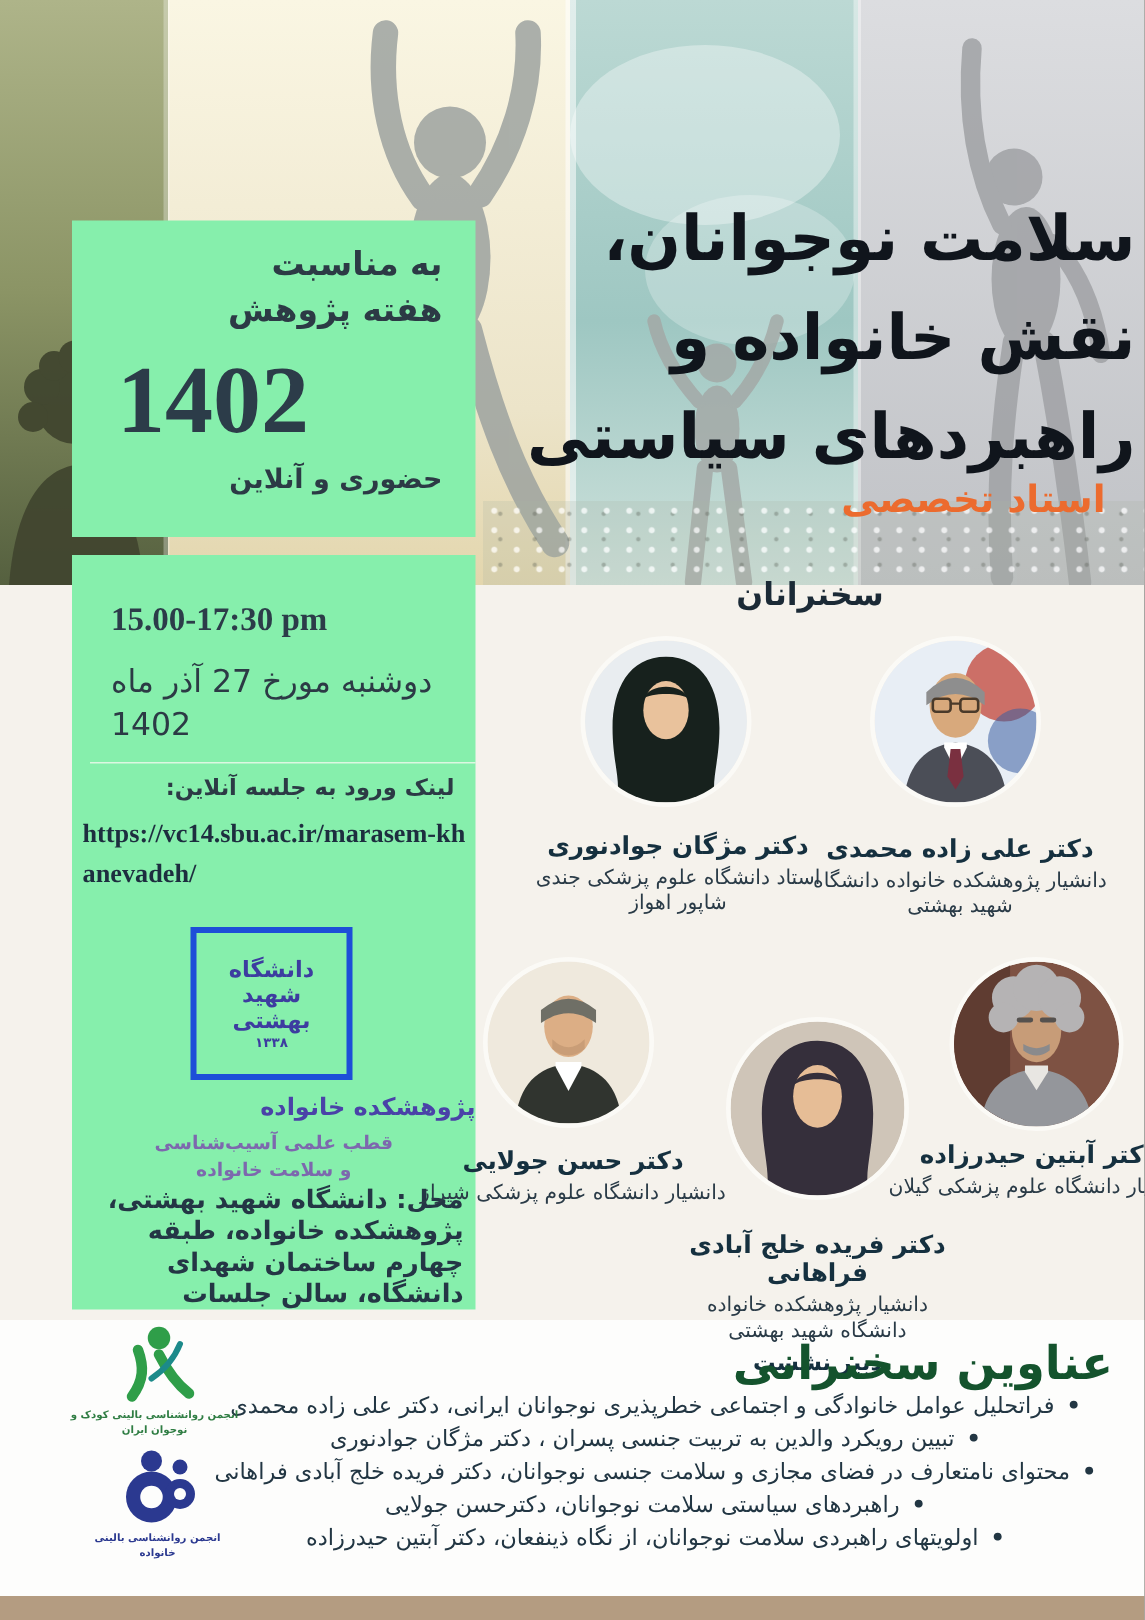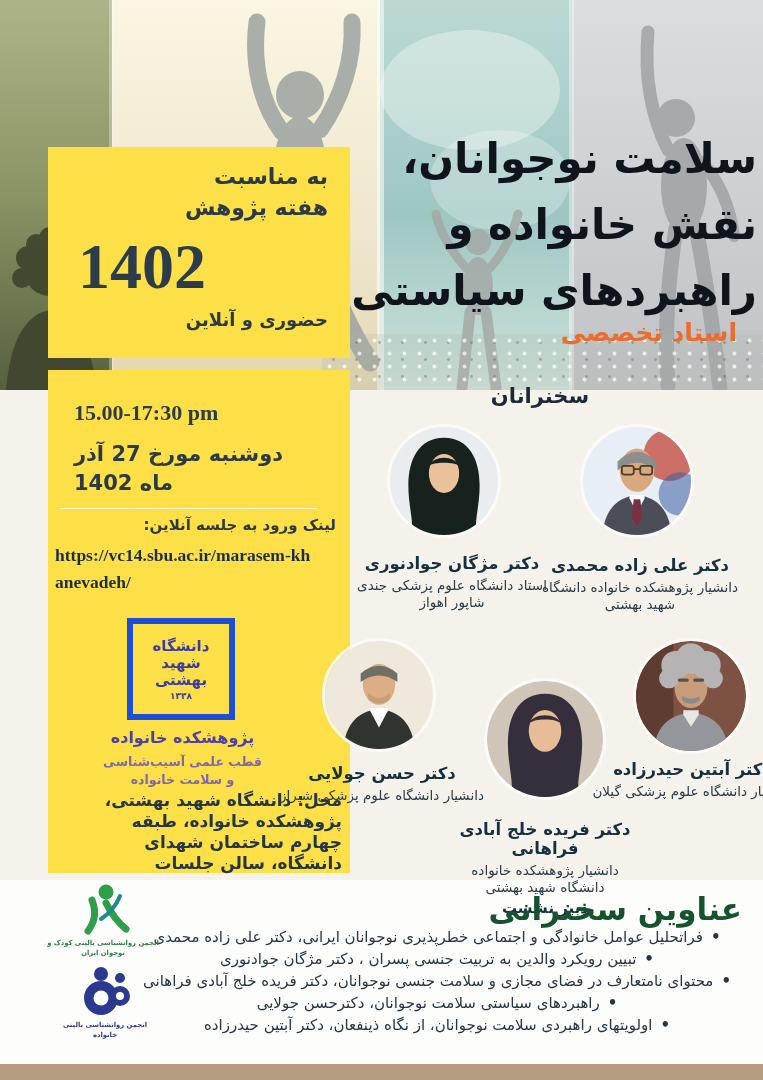--- a/index.html
+++ b/index.html
@@ -25,49 +25,49 @@
   
   .headline{
     position:absolute;right:6px;top:126px;width:420px;direction:rtl;text-align:right;
     font-size:42px;font-weight:bold;line-height:66px;color:#10151c;letter-spacing:0;
   }
   .session-type{
     position:absolute;right:26px;top:318px;direction:rtl;
     font-size:25px;font-weight:bold;color:#ec6b2e;
   }
   
-  .tan-box{position:absolute;left:48px;width:302px;background:#fde047;}
+  .tan-box{position:absolute;left:48px;width:269px;background:#86efac;}
   .box-occasion{top:147px;height:211px;}
   .occ-lines{position:absolute;right:22px;top:14px;direction:rtl;text-align:right;
     font-size:22px;font-weight:bold;line-height:31px;color:#2c3a45;}
   .occ-year{position:absolute;left:30px;top:88px;
     font-family:"Liberation Serif","DejaVu Serif",serif;font-weight:bold;
     font-size:64px;color:#2c3c49;line-height:1;}
   .occ-mode{position:absolute;right:22px;top:162px;direction:rtl;
     font-size:18px;font-weight:bold;color:#2c3a45;}
   .box-session{top:370px;height:503px;}
   .sess-time{position:absolute;left:26px;top:30px;
     font-family:"Liberation Serif","DejaVu Serif",serif;font-weight:bold;
     font-size:22px;color:#2c3c49;}
   .sess-date{position:absolute;left:26px;top:70px;width:225px;direction:rtl;text-align:left;
-    font-size:21px;font-weight:bold;line-height:29px;color:#2c3a45;}
+    font-size:21px;font-weight:normal;line-height:29px;color:#2c3a45;}
   .sess-divider{position:absolute;left:12px;top:138px;width:257px;height:0;
     border-top:1px solid rgba(250,250,244,.75);}
   .link-label{position:absolute;right:14px;top:146px;direction:rtl;
     font-size:15px;font-weight:bold;color:#2c3a45;}
   .link-url{position:absolute;left:7px;top:172px;width:256px;
     font-family:"Liberation Serif","DejaVu Serif",serif;font-weight:bold;
     font-size:17.5px;line-height:27px;color:#1d2e3f;word-break:break-all;cursor:pointer;}
   
   .uni-logo{position:absolute;left:79px;top:248px;width:108px;height:102px;
-    border:6px solid #1d4ed8;box-sizing:border-box;
+    border:4px solid #1d4ed8;box-sizing:border-box;
     display:flex;flex-direction:column;align-items:center;justify-content:center;}
   .uni-logo .w{font-size:15px;font-weight:bold;color:#3d3ca0;line-height:17px;direction:rtl;}
   .uni-logo .y{font-size:9px;font-weight:bold;color:#3d3ca0;margin-top:2px;}
-  .inst-name{position:absolute;left:0;top:358px;width:269px;text-align:center;direction:rtl;
+  .inst-name{position:absolute;left:0;top:358px;width:269px;direction:rtl;
     font-size:16px;font-weight:bold;color:#4a42a8;}
   .pole{position:absolute;left:0;width:269px;text-align:center;direction:rtl;
     font-size:12.5px;font-weight:bold;color:#7d68ae;}
   .pole1{top:384px;} .pole2{top:402px;}
   .venue{position:absolute;right:8px;top:420px;width:253px;direction:rtl;text-align:right;
     font-size:17px;font-weight:bold;line-height:21px;color:#243645;}
   
   .speakers-heading{position:absolute;left:460px;top:384px;width:160px;text-align:center;
     direction:rtl;font-size:21px;font-weight:bold;color:#1b2a36;}
   .speaker-photo{position:absolute;border-radius:50%;overflow:hidden;

